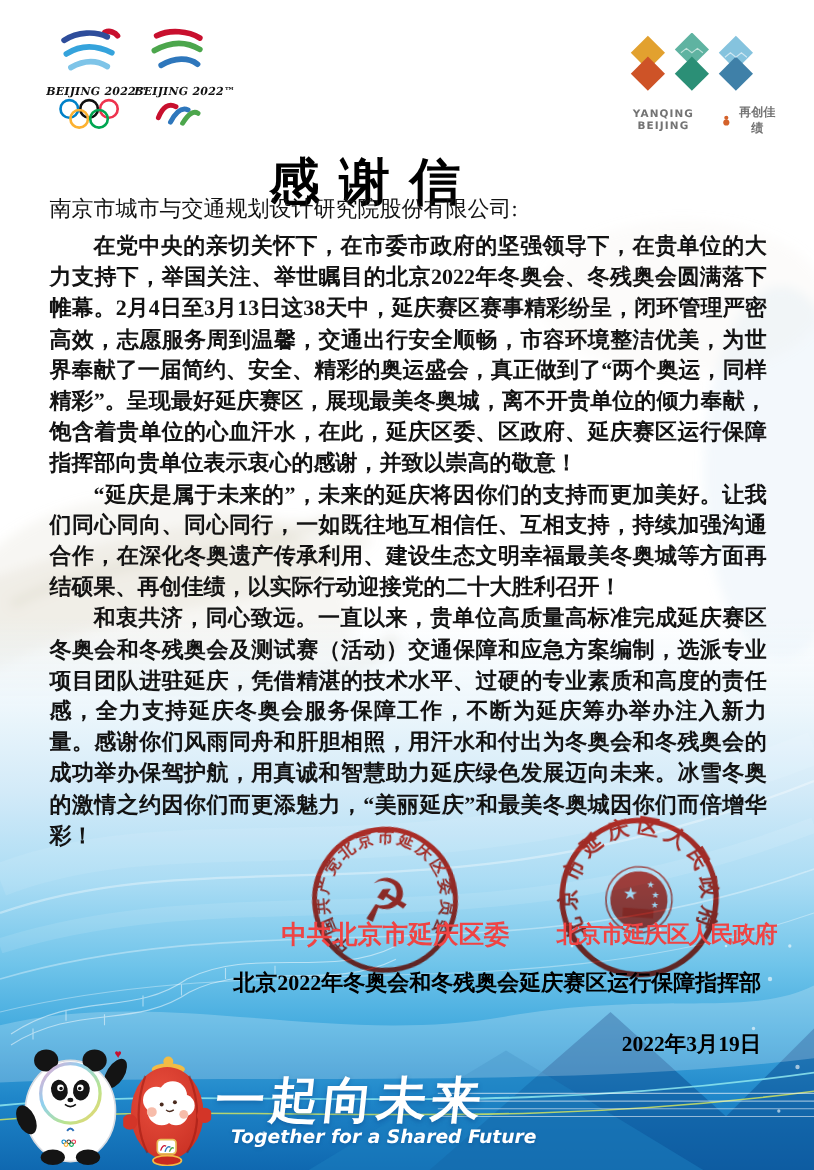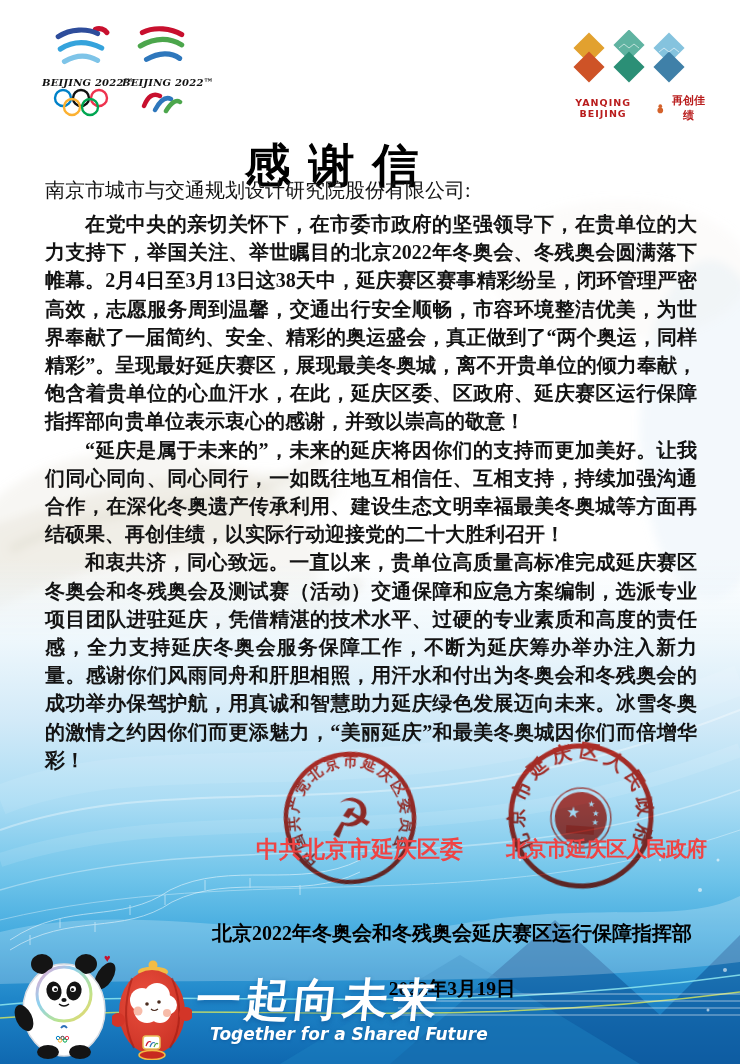--- a/index.html
+++ b/index.html
@@ -14,21 +14,21 @@
   .bg-watermark{position:absolute;left:0;top:150px;z-index:0;pointer-events:none;}
 
   
   .logo-block{position:absolute;text-align:center;z-index:4;}
   .logo-olympic{left:42px;top:24px;width:78px;}
   .logo-paralympic{left:122px;top:24px;width:78px;}
   .logo-label{font-family:"DejaVu Serif",serif;font-style:italic;font-weight:700;
     font-size:10px;letter-spacing:.2px;color:#111;white-space:nowrap;margin-top:1px;}
   .logo-yanqing{left:553px;top:30px;width:156px;}
   .yq-caption{margin-top:5px;display:flex;align-items:center;justify-content:center;gap:4px;
-    font-family:"DejaVu Sans",sans-serif;color:#b91c1c;}
+    font-family:"DejaVu Sans",sans-serif;color:#737373;}
   .yq-en{font-size:9.5px;font-weight:700;letter-spacing:1px;}
   .yq-zh{font-size:11px;font-weight:700;}
 
   
   .title{position:absolute;left:0;top:104px;width:663px;text-align:center;z-index:4;
     font-family:"DejaVu Sans",sans-serif;font-weight:900;font-size:46px;color:#000;
     letter-spacing:18px;text-indent:18px;}
   .letter{position:absolute;left:45px;top:176px;width:652px;z-index:4;color:#131313;}
   .salutation{margin:0 0 6px 0;font-size:20px;font-weight:400;line-height:28px;}
   .para{margin:0;font-size:20px;font-weight:700;line-height:28.2px;text-align:justify;
@@ -38,21 +38,21 @@
   .seal{position:absolute;z-index:3;mix-blend-mode:multiply;opacity:.95;}
   .seal-party{left:280px;top:748px;transform:rotate(-8deg);}
   .seal-gov{left:503px;top:738px;transform:rotate(4deg);}
   .ring{fill:#d9261c;font-family:"Liberation Serif",serif;font-weight:700;}
   .seal-label{position:absolute;z-index:5;font-weight:700;color:#ef4444;white-space:nowrap;
     font-family:"Liberation Serif",serif;}
   .label-party{left:256px;top:834px;font-size:23px;}
   .label-gov{left:506px;top:835px;font-size:21px;letter-spacing:-1px;}
 
   
-  .sig-block{position:absolute;right:48px;top:920px;z-index:6;text-align:center;color:#000;}
+  .sig-block{position:absolute;right:48px;top:880px;z-index:6;text-align:right;color:#000;}
   .sig-org{font-size:20px;font-weight:700;white-space:nowrap;}
   .sig-date{font-size:19.5px;font-weight:700;margin-top:28px;}
 
   
   .mascot{position:absolute;z-index:7;}
   .bing{left:12px;top:946px;}
   .shuey{left:112px;top:958px;}
   .slogan-zh{position:absolute;left:196px;top:970px;z-index:7;color:#fff;
     font-family:"DejaVu Sans",sans-serif;font-weight:900;font-size:45px;letter-spacing:4px;
     transform:skewX(-6deg);text-shadow:0 2px 5px rgba(8,64,130,.45);white-space:nowrap;}

